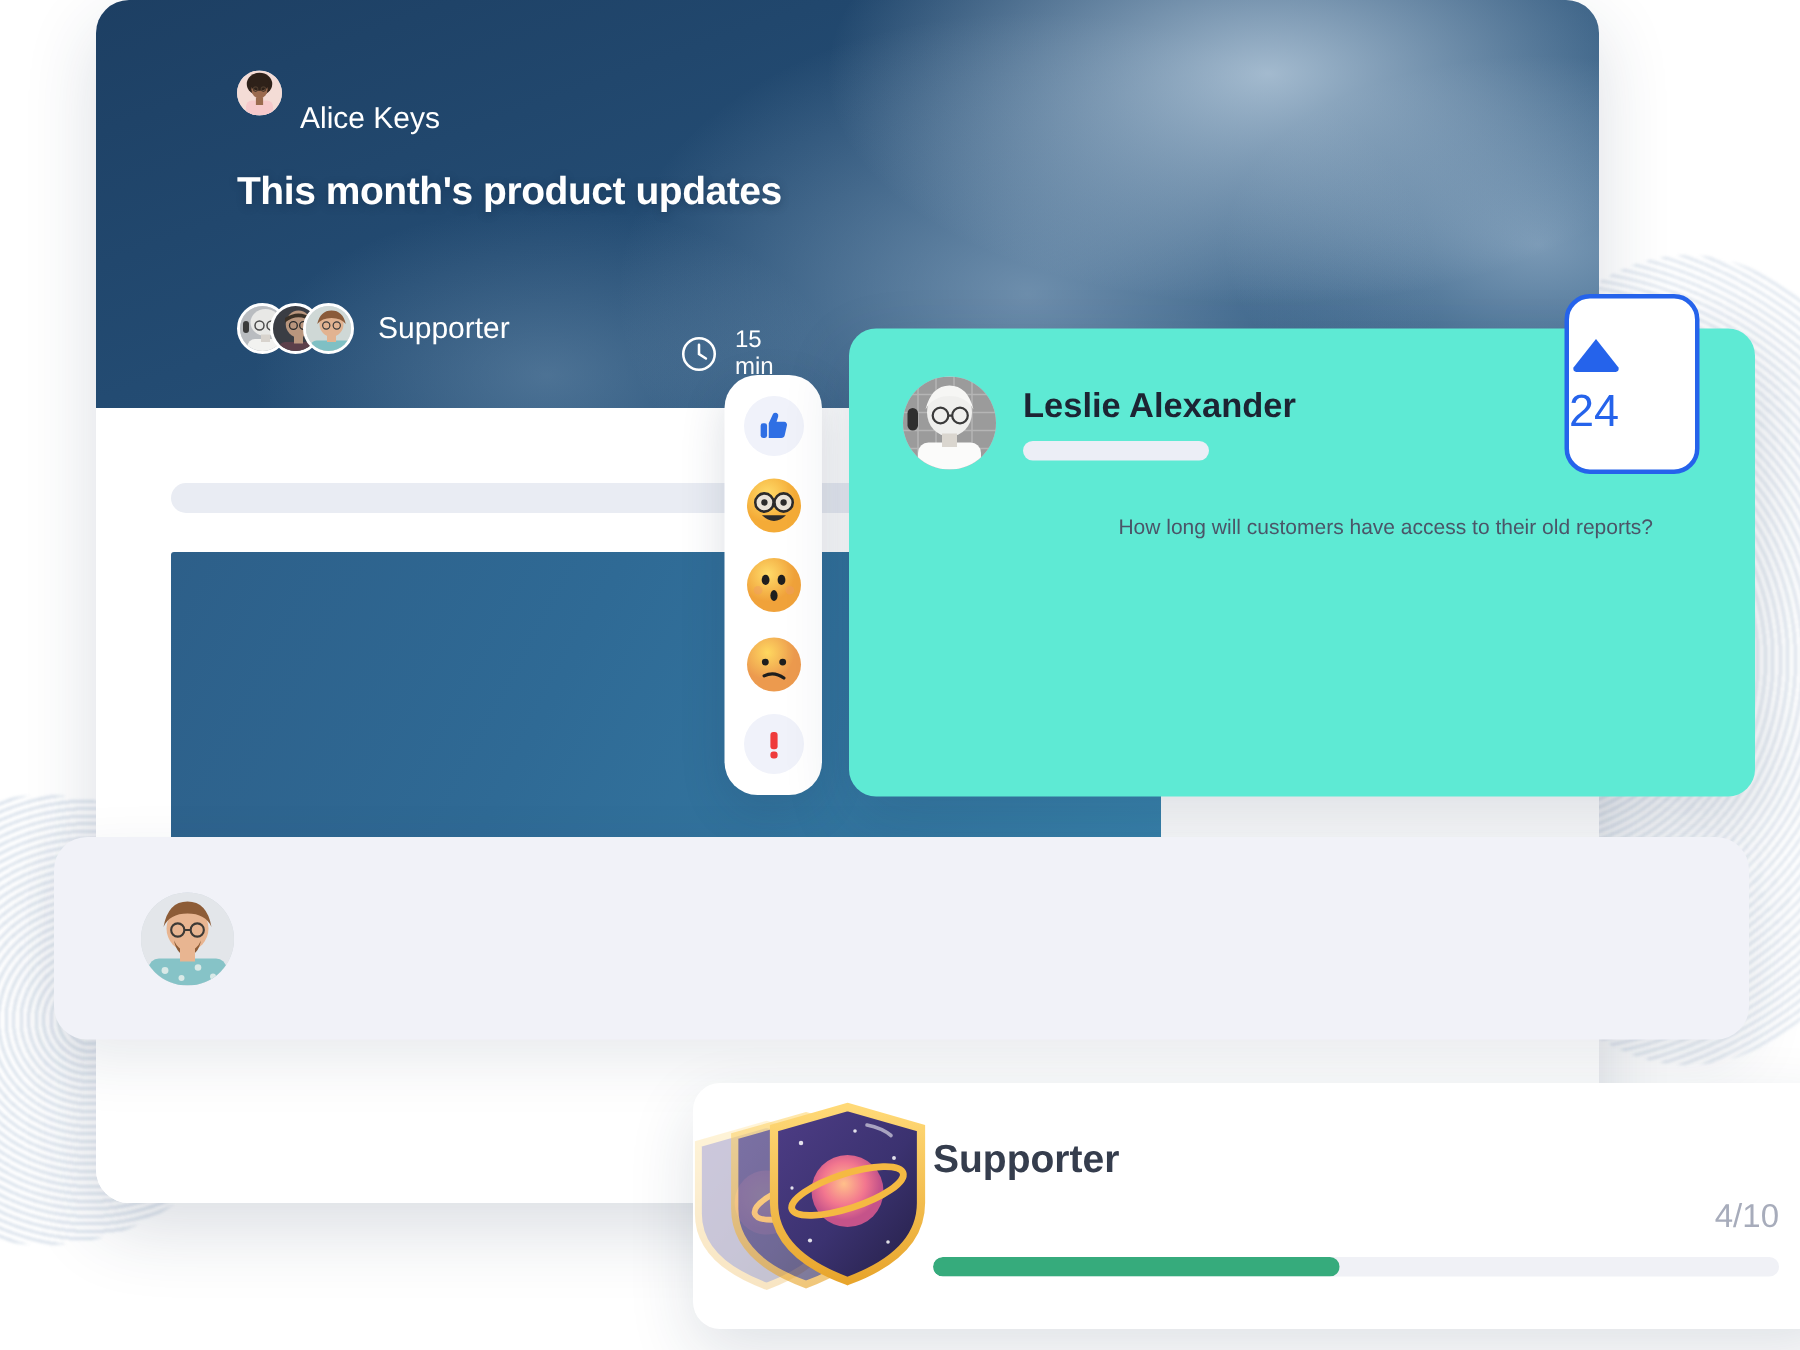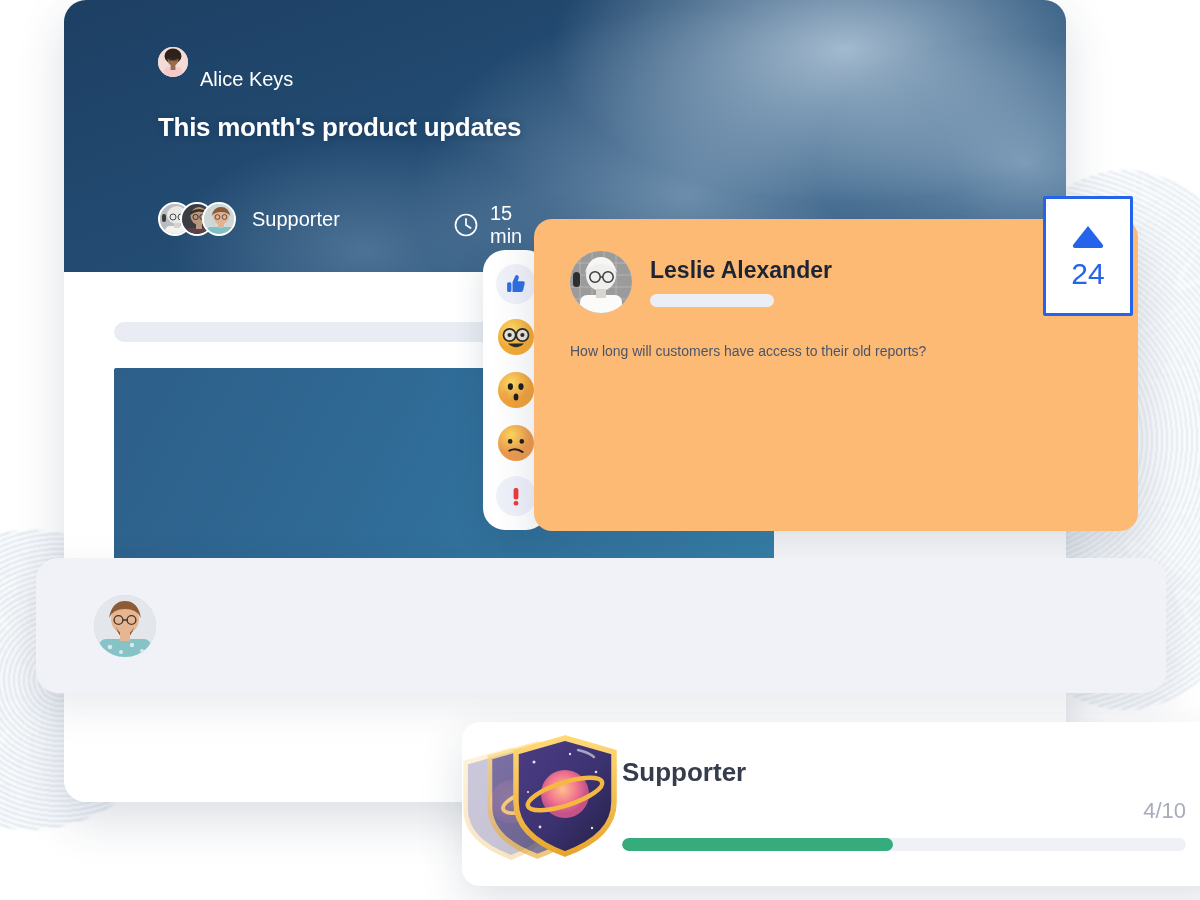--- a/index.html
+++ b/index.html
@@ -52,21 +52,21 @@
     position: absolute; left: 94px; top: 112px;
     font-size: 26px; font-weight: 700; color: #ffffff; letter-spacing: -.3px;
     text-shadow: 0 1px 6px rgba(15,35,60,.35);
     white-space: nowrap;
   }
   .hero-meta { position: absolute; left: 94px; top: 202px; display: flex; align-items: center; gap: 0; }
   .avatar-stack { display: flex; align-items: center; }
   .avatar-stack .av { margin-left: -12px; border: 2.5px solid #ffffff; }
   .avatar-stack .av:first-child { margin-left: 0; }
   .meta-label { margin-left: 16px; color: #ffffff; font-size: 20px; font-weight: 400; }
-  .meta-time { position: absolute; left: 295px; top: 0; display: flex; align-items: center; gap: 11px; color: #fff; font-size: 20px; }
+  .meta-time { position: absolute; left: 295px; top: 16px; display: flex; align-items: center; gap: 11px; color: #fff; font-size: 16px; }
   .clock-icon { width: 26px; height: 26px; }
 
   .av { border-radius: 50%; overflow: hidden; display: block; flex: none; background: #cfd6de; }
   .av svg { display: block; }
 
   .course-body { position: relative; height: 530px; background: #fff; padding: 48px 0 0 0; }
   .skeleton-bar {
     position: absolute; left: 50px; top: 50px; width: 660px; height: 20px;
     background: #e9ecf3; border-radius: 10px;
   }
@@ -87,46 +87,46 @@
   .reaction-item {
     width: 40px; height: 40px; border-radius: 50%;
     display: flex; align-items: center; justify-content: center;
     cursor: pointer;
   }
   .reaction-item.chip { background: #f0f2fa; }
   .reaction-item svg { display: block; }
 
   
   .question-card {
-    position: absolute; left: 534px; top: 219px; width: 604px; height: 312px;
-    background: #fdba74; border-radius: 18px;
+    position: absolute; left: 566px; top: 219px; width: 604px; height: 312px;
+    background: #5eead4; border-radius: 18px;
     box-shadow: 0 16px 44px rgba(30,50,80,.16);
-    padding: 32px 36px 0 36px; z-index: 8;
+    padding: 32px 36px 0 36px; z-index: 8; text-align: right;
   }
   .q-head { display: flex; align-items: center; gap: 18px; }
   .q-head-text { display: flex; flex-direction: column; gap: 10px; }
   .q-name { font-size: 23px; font-weight: 700; color: #1d2433; }
   .q-sub-skeleton { width: 124px; height: 13px; background: #eceef6; border-radius: 7px; }
   .q-body {
     margin-top: 28px; font-size: 14px; line-height: 1.45; color: #4b5568;
     max-width: 500px;
   }
   .q-footer { position: absolute; left: 36px; right: 36px; top: 212px; display: flex; align-items: center; }
   .like-pill {
     width: 56px; height: 56px; border-radius: 15px; background: #eef2fe;
     display: flex; align-items: center; justify-content: center; cursor: pointer;
   }
   .like-count { margin-left: 18px; font-size: 24px; color: #2563eb; font-weight: 400; }
   .replies-link { margin-left: auto; font-size: 22px; color: #2563eb; font-weight: 700; cursor: pointer; }
 
   
   .upvote {
     position: absolute; left: 1043px; top: 196px; width: 90px; height: 120px;
-    background: #ffffff; border: 3.5px solid #2563eb; border-radius: 2px;
-    display: flex; flex-direction: column; align-items: center; justify-content: center; gap: 6px;
+    background: #ffffff; border: 3.5px solid #2563eb; border-radius: 17px;
+    display: flex; flex-direction: column; align-items: flex-start; justify-content: center; gap: 6px;
     z-index: 10; cursor: pointer;
   }
   .upvote-count { font-size: 30px; color: #2563eb; font-weight: 400; line-height: 1; }
 
   
   .comment-bar {
     position: absolute; left: 36px; top: 558px; width: 1130px; height: 135px;
     background: #f1f2f8; border-radius: 22px;
     display: flex; align-items: center; padding: 0 40px 0 58px; gap: 34px;
     box-shadow: 0 14px 40px rgba(30,50,80,.10);

